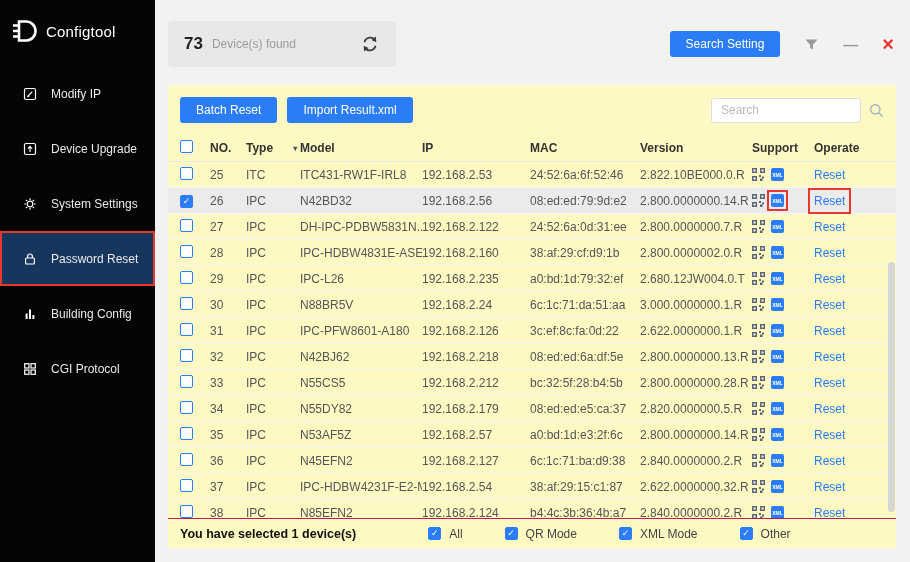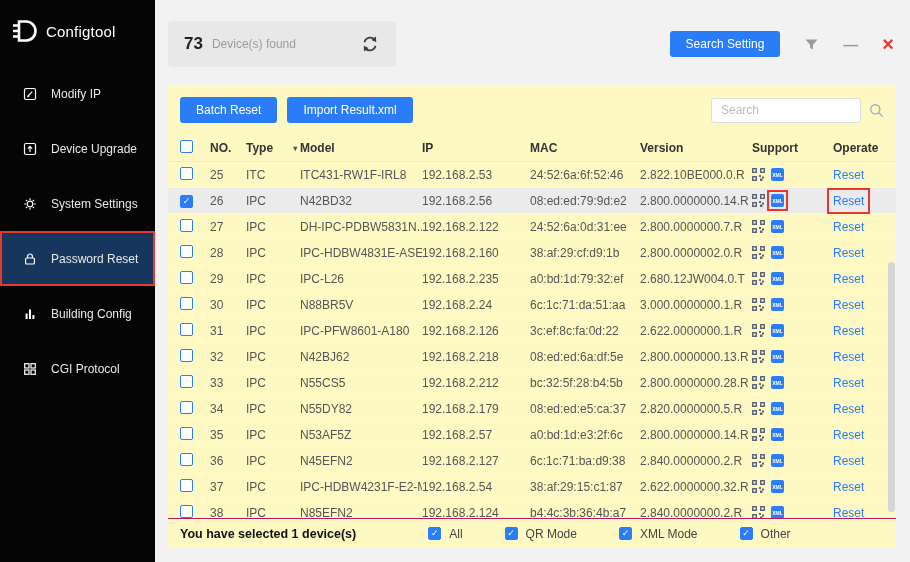--- a/index.html
+++ b/index.html
@@ -67,21 +67,21 @@
   .trow { height: 26px; border-bottom: 1px solid #f6f6f6; color: #555; }
   .trow.selected { background: #ebebeb; }
   .c-cb { width: 30px; }
   .c-no { width: 36px; }
   .c-type { width: 54px; display: flex; align-items: center; gap: 20px; }
   .c-model { width: 122px; white-space: nowrap; overflow: hidden; }
   .c-ip { width: 108px; }
   .c-mac { width: 110px; }
   .c-version { width: 112px; }
   .c-support { width: 62px; display: flex; align-items: center; gap: 6px; }
-  .c-operate { width: 60px; margin-left: 19px; }
+  .c-operate { width: 60px; }
   .caret { font-size: 8px; color: #555; cursor: pointer; }
   .cb {
     width: 13px; height: 13px; border: 1px solid #2b7cf7; border-radius: 2px;
     background: #fff; display: inline-flex; align-items: center; justify-content: center;
     cursor: pointer; flex: none;
   }
   .cb.checked { background: #2b7cf7; }
   .cb.checked::after { content: "✓"; color: #fff; font-size: 9px; line-height: 1; }
   .reset-link { color: #2b7cf7; cursor: pointer; text-decoration: none; font-size: 12px; }
   .ic { display: inline-flex; }

